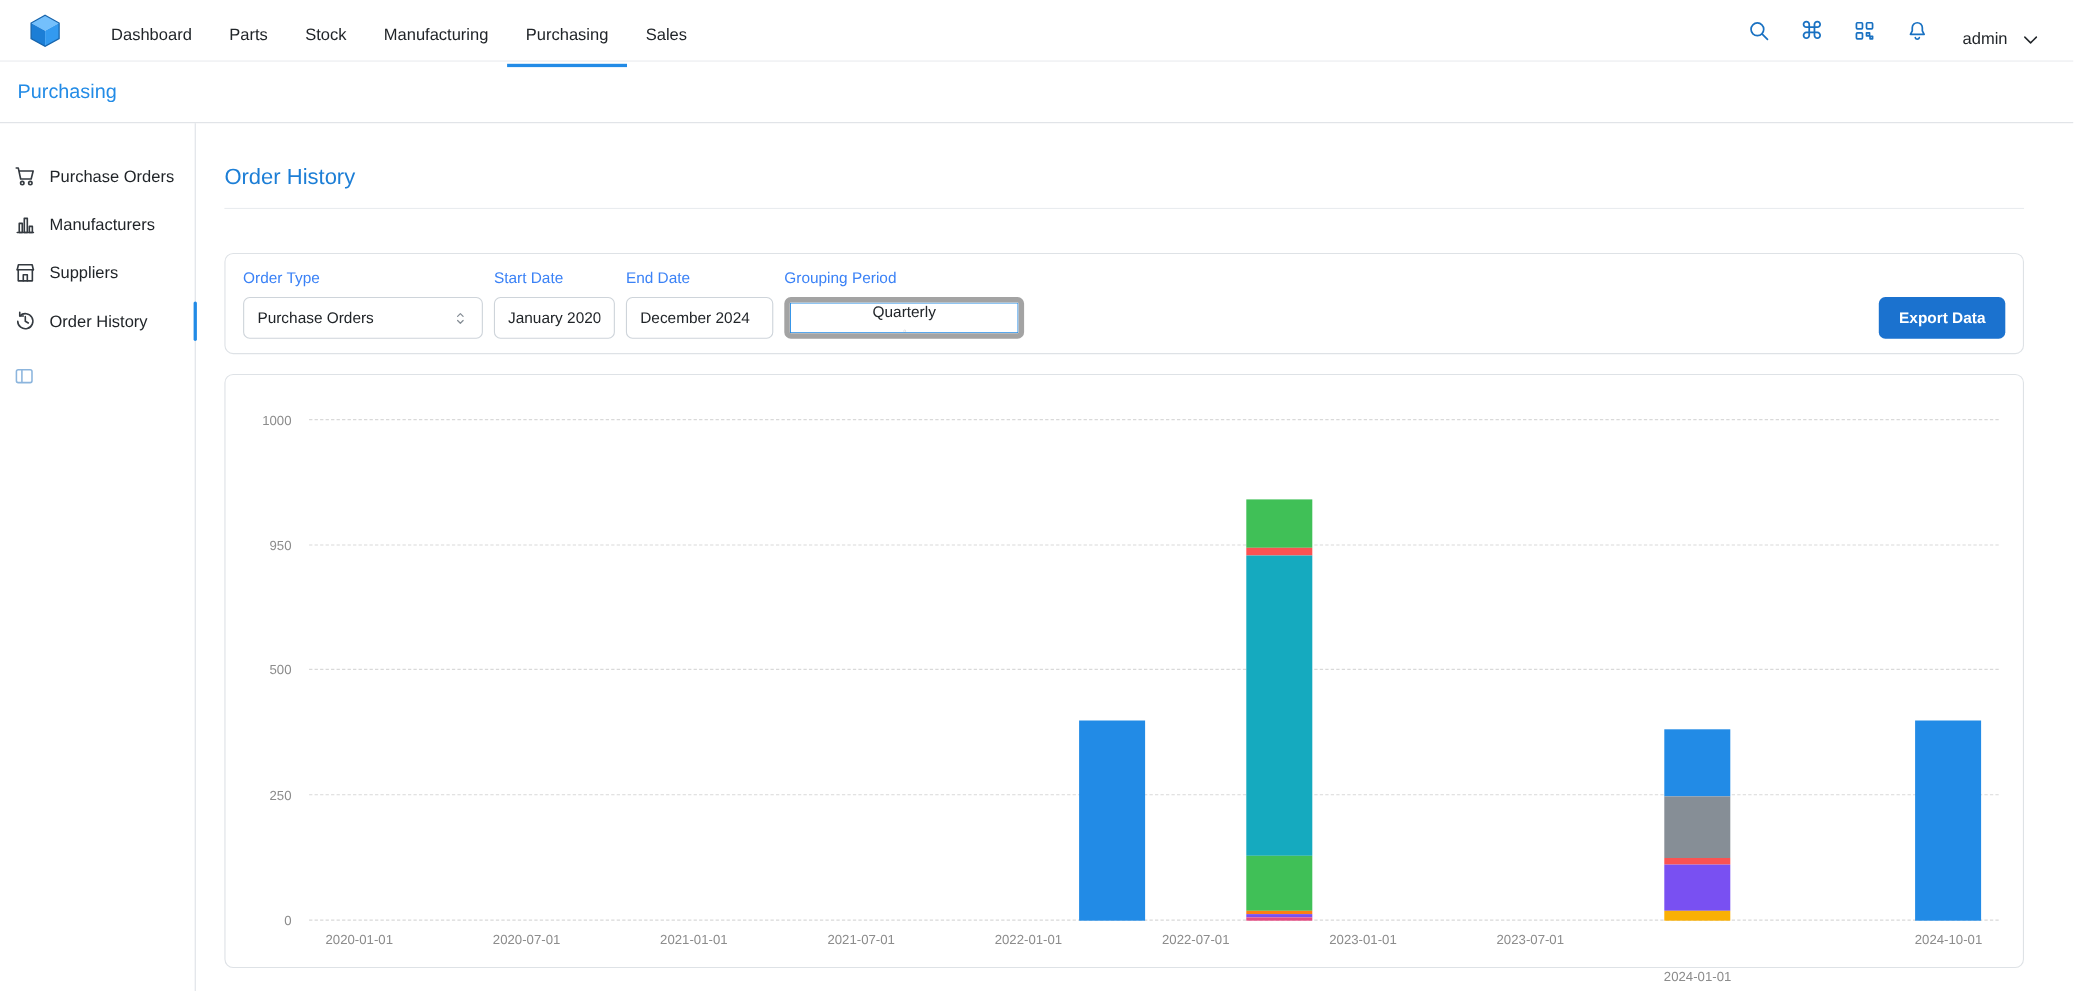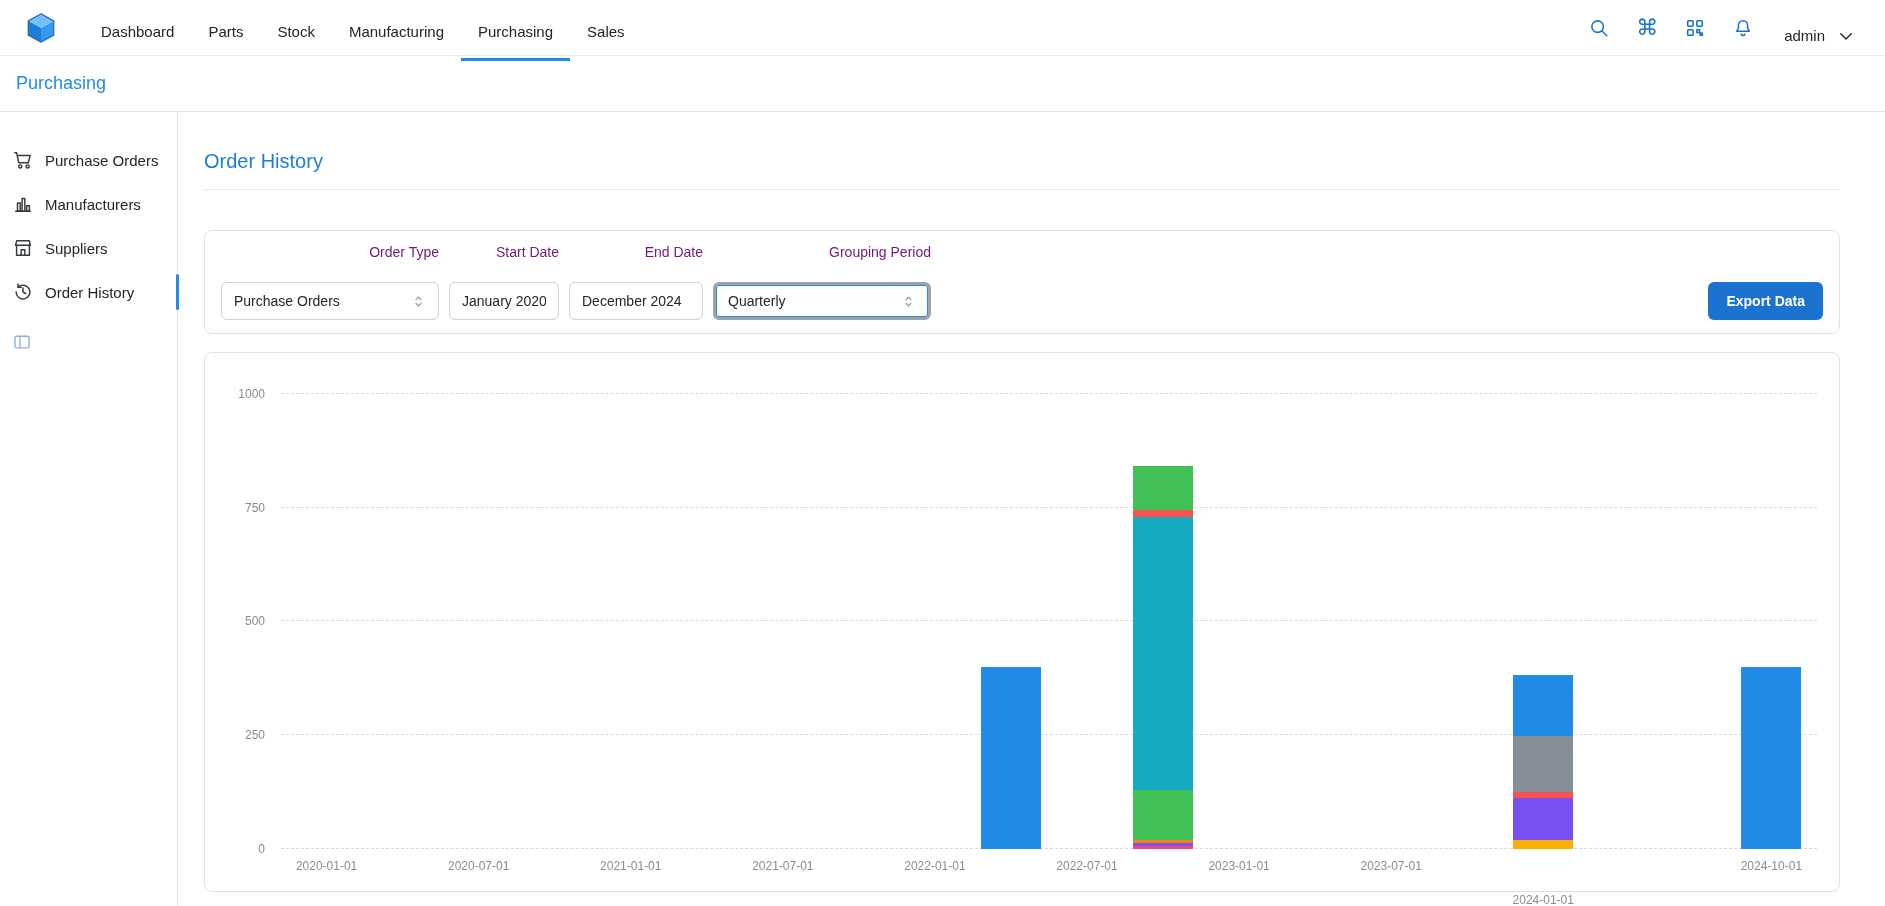--- a/index.html
+++ b/index.html
@@ -35,25 +35,25 @@
   .collapse-btn { margin:18px 0 0 12px; background:none; border:none; cursor:pointer; padding:0; display:flex; }
 
   .main { flex:1; min-width:0; padding:38px 45px 20px 26px; }
   .page-title { color:#1c7ed6; font-size:20px; font-weight:500; margin:0 0 16px; }
   .title-divider { border:none; border-top:1px solid #e9ecef; margin:0 0 40px; }
 
   
   .filter-card { border:1px solid #dee2e6; border-radius:8px; padding:13px 16px;
     display:flex; align-items:flex-end; gap:10px; background:#fff; }
   .filter-group { display:flex; flex-direction:column; }
-  .filter-label { font-size:14px; font-weight:500; margin-bottom:22px; color:#701a75;text-align:right; }
+  .filter-label { font-size:14px; font-weight:500; margin-bottom:10px; color:#3b82f6; }
   .control { height:38px; border:1px solid #ced4da; border-radius:6px; background:#fff;
     display:flex; align-items:center; font-size:14px; padding:0 12px; color:#212529; }
   .select { justify-content:space-between; cursor:pointer; gap:8px; }
-  .select.focused { border:3px solid #a3a3a3; box-shadow:0 0 0 1px #228be6 inset; }
+  .select.focused { border:5px solid #a3a3a3; box-shadow:0 0 0 1px #228be6 inset;flex-direction:column; }
   input.control { font-family:inherit; outline:none; }
   .w-ordertype { width:218px; } .w-start { width:110px; } .w-end { width:134px; } .w-group { width:218px; }
   .export-btn { margin-left:auto; height:38px; padding:0 18px; background:#1b72cf; color:#fff;
     border:none; border-radius:6px; font-size:14px; font-weight:600; cursor:pointer; font-family:inherit; }
 
   
   .chart-card { border:1px solid #dee2e6; border-radius:8px; margin-top:18px; padding:18px 12px 8px; background:#fff; }
   .chart-body { position:relative; height:478px; }
   .y-axis { position:absolute; left:0; top:0; bottom:0; width:56px; }
   .y-tick { position:absolute; right:8px; transform:translateY(50%); font-size:12px; color:#8c8c8c; }
@@ -214,21 +214,21 @@
       </div>
       <button class="export-btn">Export Data</button>
     </section>
 
     <section class="chart-card">
       <div class="chart-body">
         <div class="y-axis">
             <div class="y-tick" style="bottom: 0%;">0</div>
             <div class="y-tick" style="bottom: 23.8095%;">250</div>
             <div class="y-tick" style="bottom: 47.619%;">500</div>
-            <div class="y-tick" style="bottom: 71.4286%;">750</div>
+            <div class="y-tick" style="bottom: 71.4286%;">950</div>
             <div class="y-tick" style="bottom: 95.2381%;">1000</div>
           </div>
         <div class="plot">
             <div class="gridline" style="bottom: 0%;"></div>
             <div class="gridline" style="bottom: 23.8095%;"></div>
             <div class="gridline" style="bottom: 47.619%;"></div>
             <div class="gridline" style="bottom: 71.4286%;"></div>
             <div class="gridline" style="bottom: 95.2381%;"></div>
             <div class="bar" style="left: 47.5248%; width: 60px; height: 38.0952%;">
               <div class="seg" style="flex-grow: 400; background: rgb(34, 139, 230);"></div>

